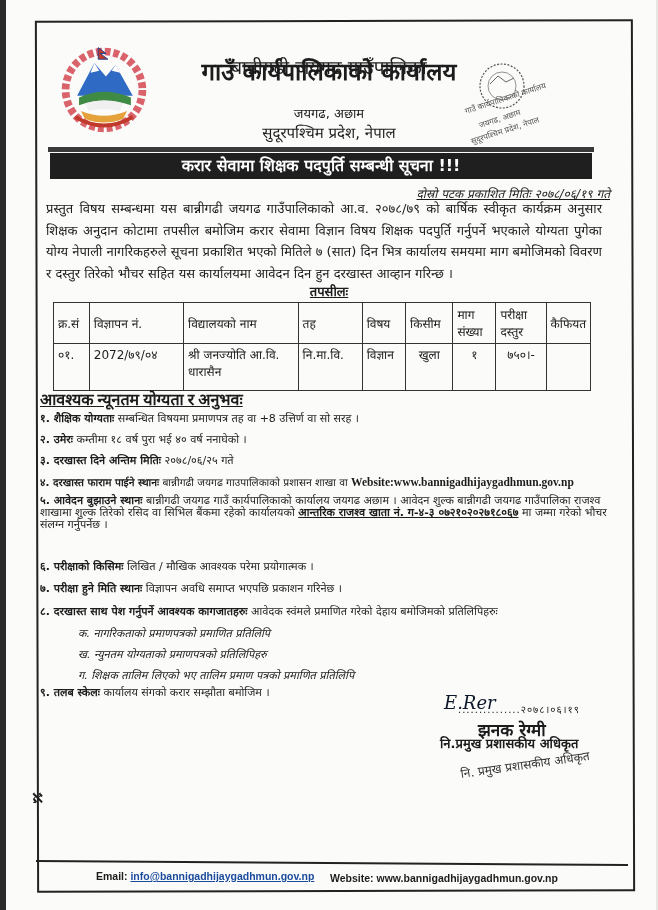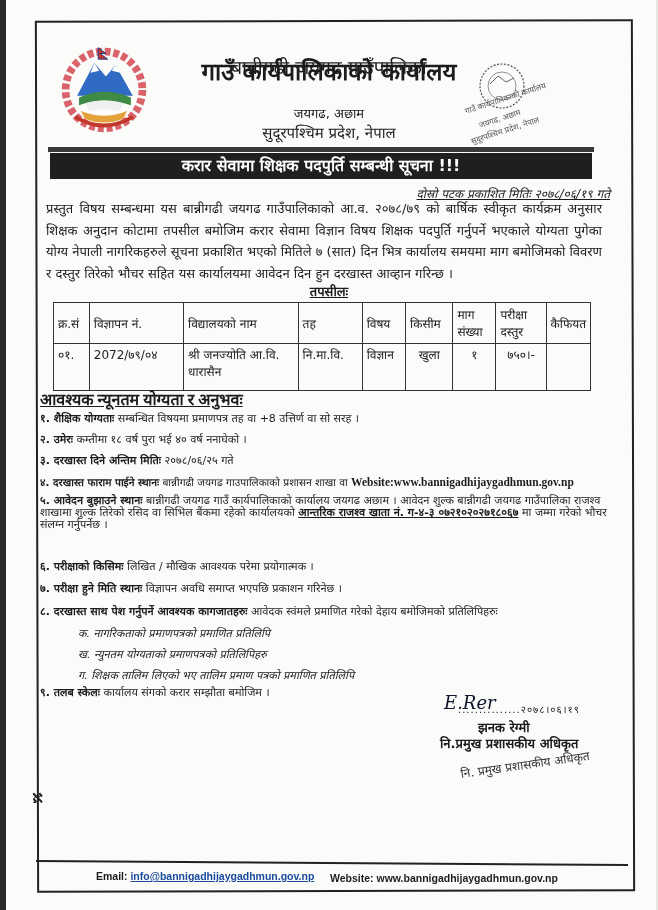--- a/index.html
+++ b/index.html
@@ -23,21 +23,21 @@
   .tbl td,.tbl th{border:1px solid #333;padding:2px 4px;font-weight:normal;text-align:left;vertical-align:middle;}
   .tbl th{height:36px;}
   .tbl td{height:42px;vertical-align:top;}
   .req-title{position:absolute;left:40px;top:388px;font-size:16px;font-weight:bold;text-decoration:underline;font-family:Liberation Serif, serif;}
   .req{position:absolute;left:40px;width:570px;font-size:11px;line-height:17px;}
   .req b{font-weight:bold;}
   .sub{position:absolute;left:78px;font-size:11px;font-style:italic;}
   .ul{text-decoration:underline;font-weight:bold;}
   .sig{position:absolute;left:444px;top:692px;width:150px;font-size:18px;font-style:italic;font-family:"DejaVu Serif",serif;color:#0f172a;}
   .sig-dots{position:absolute;left:458px;top:702px;font-size:10px;letter-spacing:1px;}
-  .signame{position:absolute;left:478px;top:718px;font-size:13px;font-weight:bold;}
+  .signame{position:absolute;left:478px;top:718px;font-size:17px;font-weight:bold;}
   .sigtitle{position:absolute;left:440px;top:734px;font-size:13px;font-weight:bold;}
   .sigstamp{position:absolute;left:460px;top:756px;font-size:12px;transform:rotate(-8deg);color:#333;}
   .mark{position:absolute;left:32px;top:790px;font-size:14px;font-weight:bold;}
   .footrule{position:absolute;left:36px;top:862px;width:592px;height:2px;background:#222;transform:rotate(0.4deg);}
   .footer{position:absolute;top:870px;font-size:10.5px;font-weight:bold;font-family:"Liberation Sans",sans-serif;}
   .footer a{color:#1a4a9c;text-decoration:underline;}
 </style>
 </head>
 <body>
 

